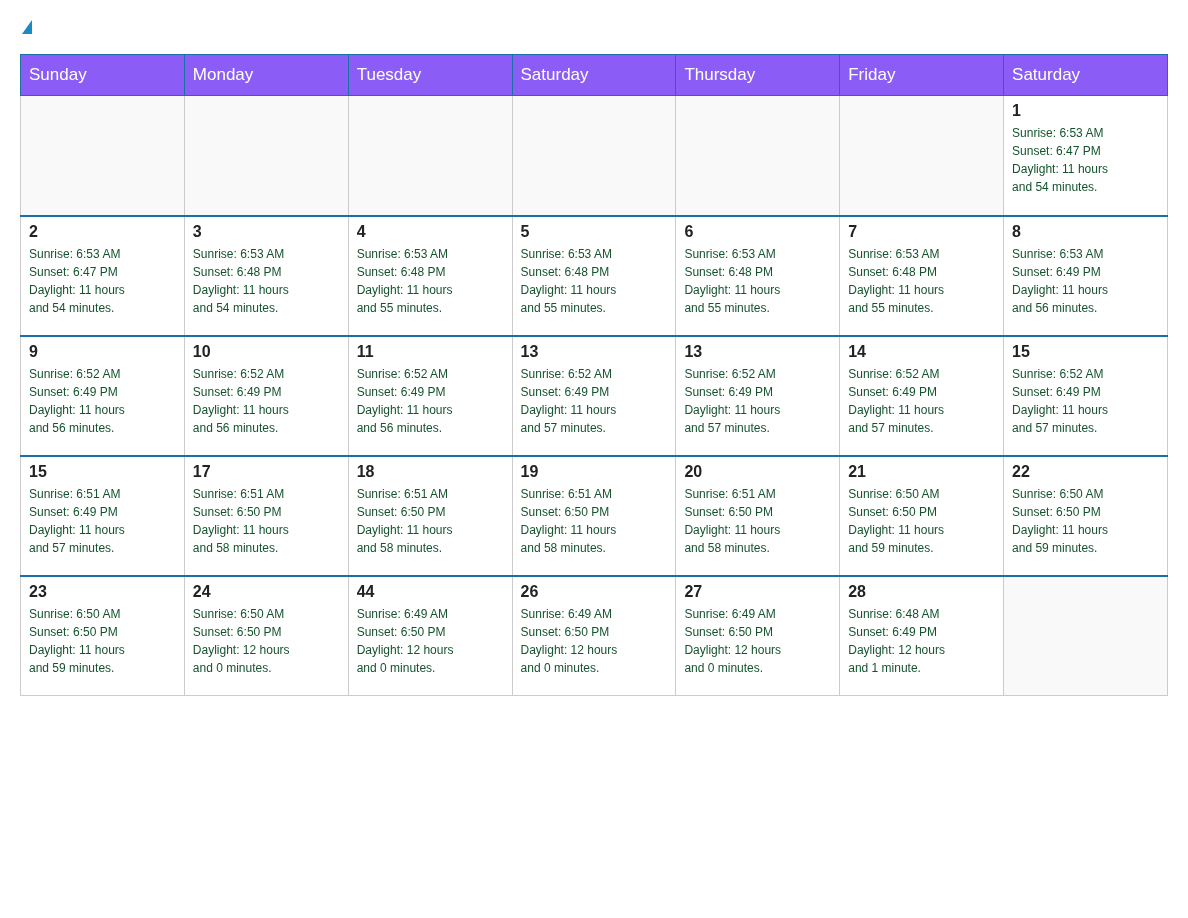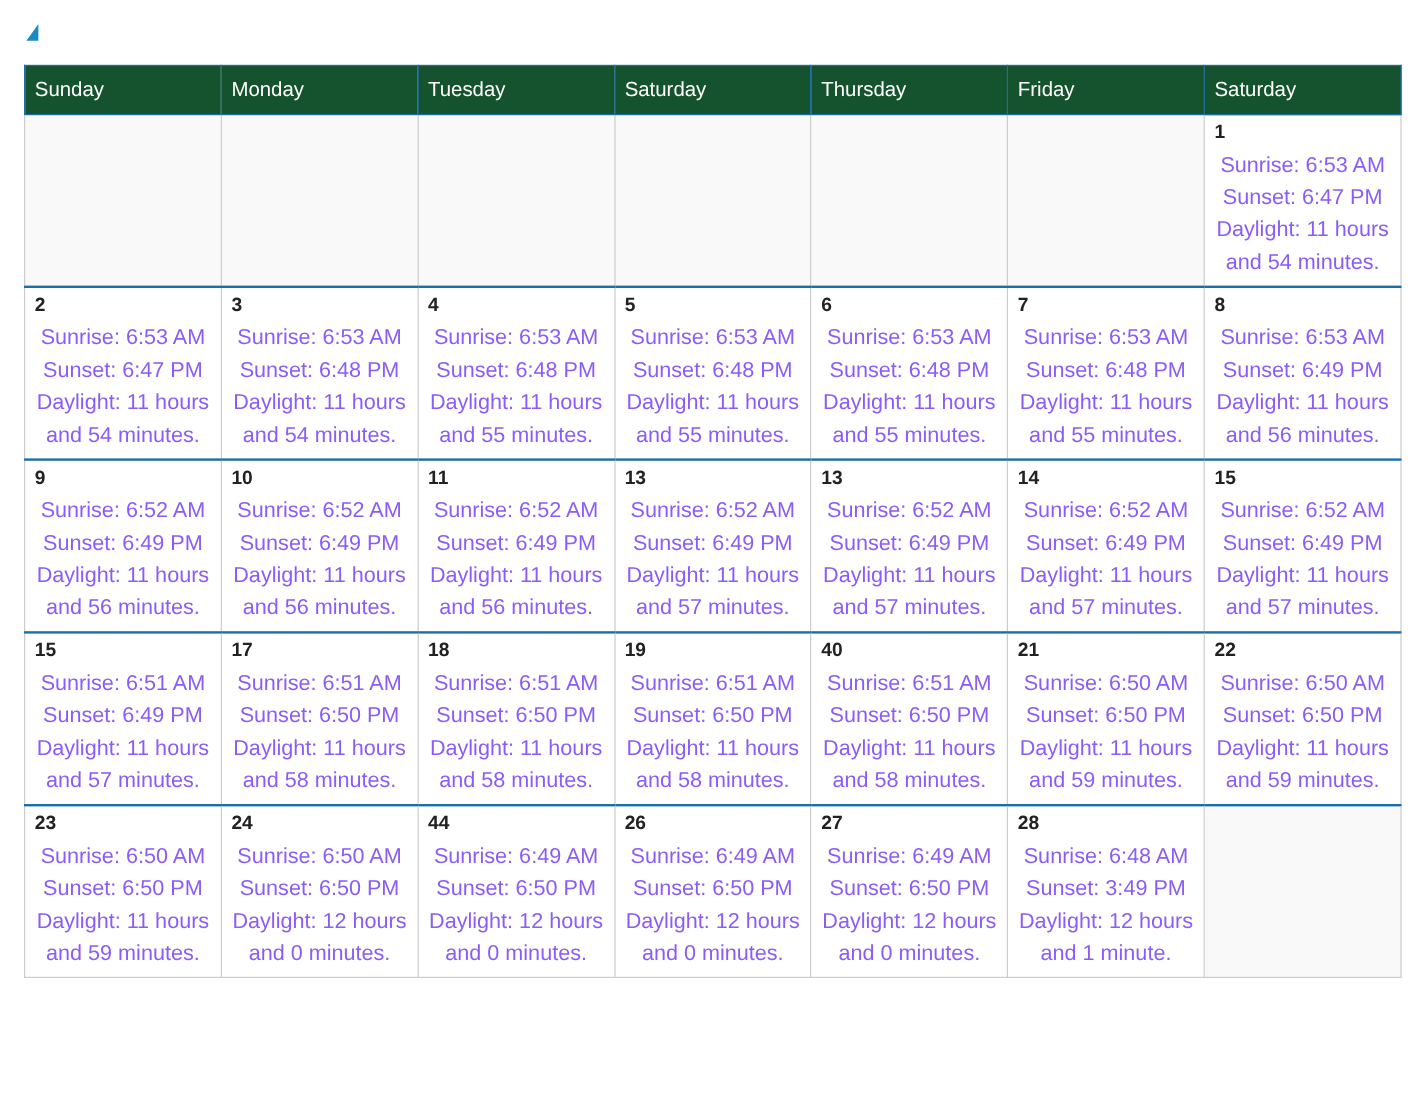--- a/index.html
+++ b/index.html
@@ -55,21 +55,21 @@
       font-size: 20px;
       color: #444;
       margin-top: 4px;
     }
     .calendar {
       width: 100%;
       border-collapse: collapse;
       border: 1px solid #ccc;
     }
     .calendar th {
-      background-color: #14532d;
+      background-color: #8b5cf6;
       color: #fff;
       font-size: 17px;
       font-weight: normal;
       padding: 10px 8px;
       text-align: left;
       border: 1px solid #1a6fa8;
     }
     .calendar td {
       vertical-align: top;
       padding: 6px 8px;
@@ -82,24 +82,23 @@
     .calendar td.empty {
       background: #f9f9f9;
     }
     .day-number {
       font-size: 16px;
       font-weight: bold;
       color: #222;
       margin-bottom: 4px;
     }
     .day-info {
-      font-size: 18px;
-      color: #8b5cf6;
+      font-size: 12px;
+      color: #14532d;
       line-height: 1.5;
-      text-align: center;
     }
     .row-divider td {
       border-top: 2px solid #1a6fa8;
     }
   </style>
 </head>
 <body>
 
 <div class="header">
   <div class="logo">
@@ -268,21 +267,21 @@
 and 58 minutes.</div>
         </td>
         <td>
           <div class="day-number">19</div>
           <div class="day-info" style="white-space: pre-line;">Sunrise: 6:51 AM
 Sunset: 6:50 PM
 Daylight: 11 hours
 and 58 minutes.</div>
         </td>
         <td>
-          <div class="day-number">40</div>
+          <div class="day-number">20</div>
           <div class="day-info" style="white-space: pre-line;">Sunrise: 6:51 AM
 Sunset: 6:50 PM
 Daylight: 11 hours
 and 58 minutes.</div>
         </td>
         <td>
           <div class="day-number">21</div>
           <div class="day-info" style="white-space: pre-line;">Sunrise: 6:50 AM
 Sunset: 6:50 PM
 Daylight: 11 hours
@@ -328,20 +327,20 @@
         <td>
           <div class="day-number">27</div>
           <div class="day-info" style="white-space: pre-line;">Sunrise: 6:49 AM
 Sunset: 6:50 PM
 Daylight: 12 hours
 and 0 minutes.</div>
         </td>
         <td>
           <div class="day-number">28</div>
           <div class="day-info" style="white-space: pre-line;">Sunrise: 6:48 AM
-Sunset: 3:49 PM
+Sunset: 6:49 PM
 Daylight: 12 hours
 and 1 minute.</div>
         </td>
         <td class="empty"></td>
       </tr>
     </tbody>
 </table>
 
 </body></html>

